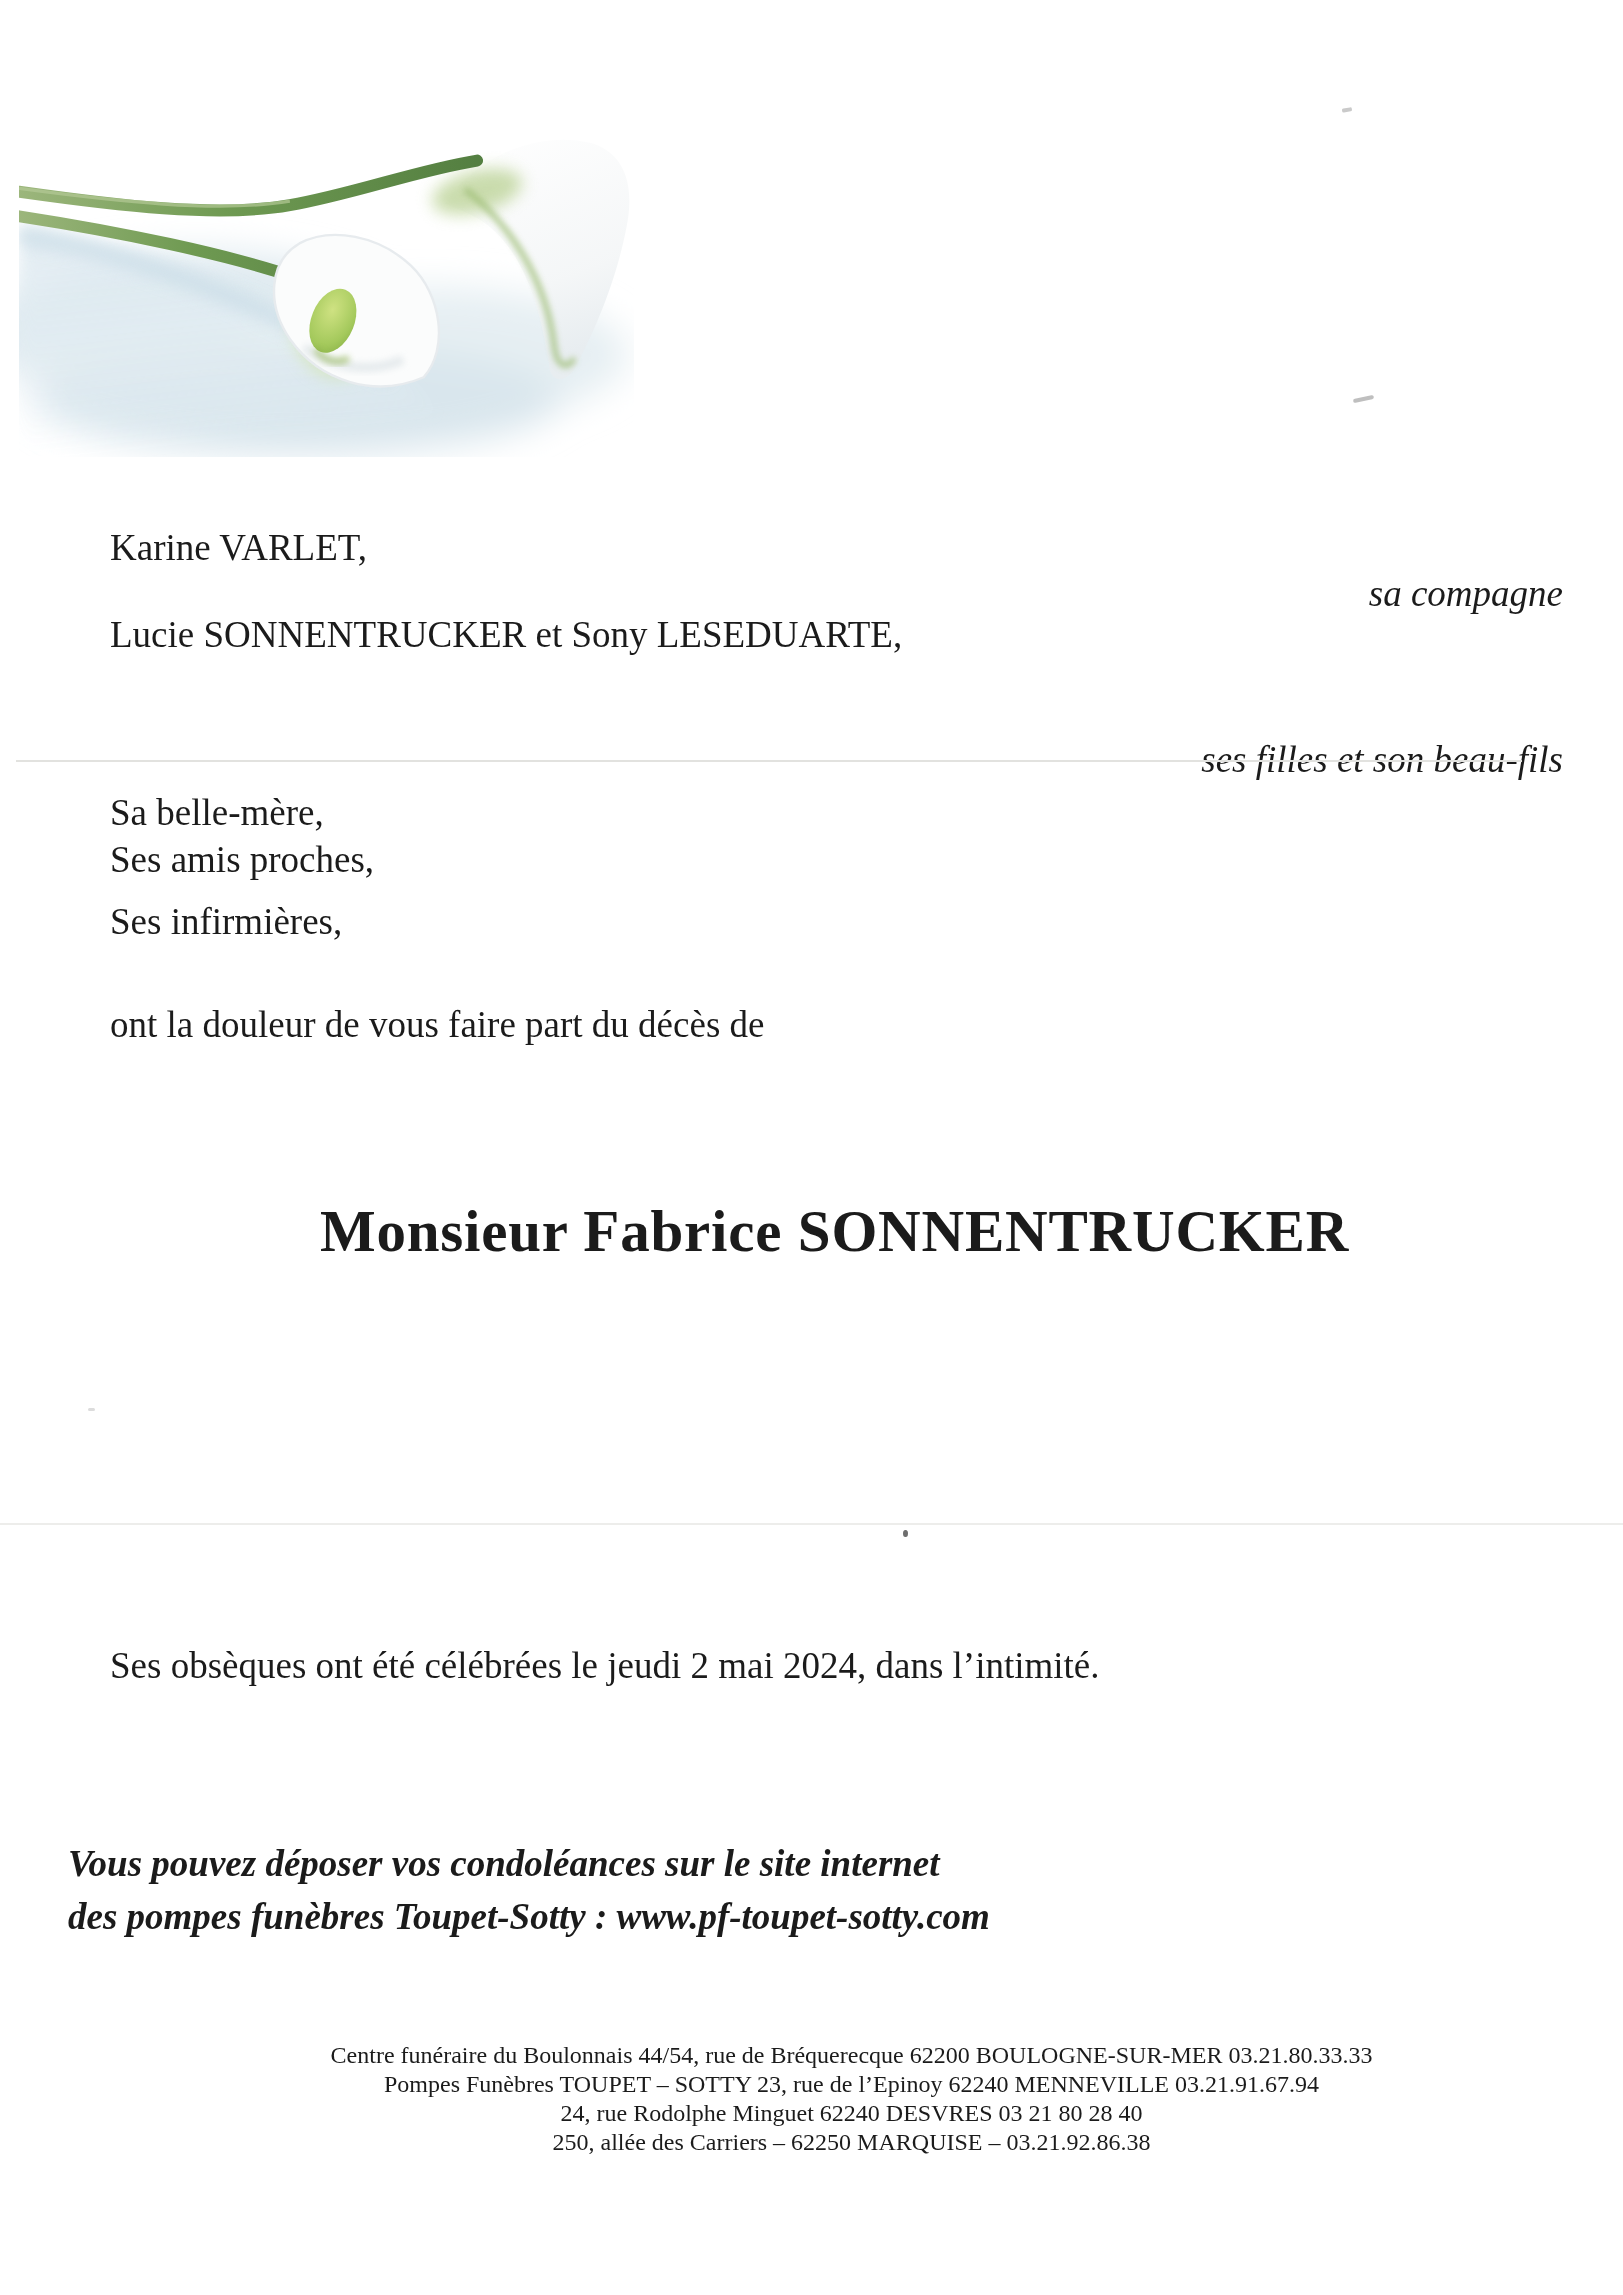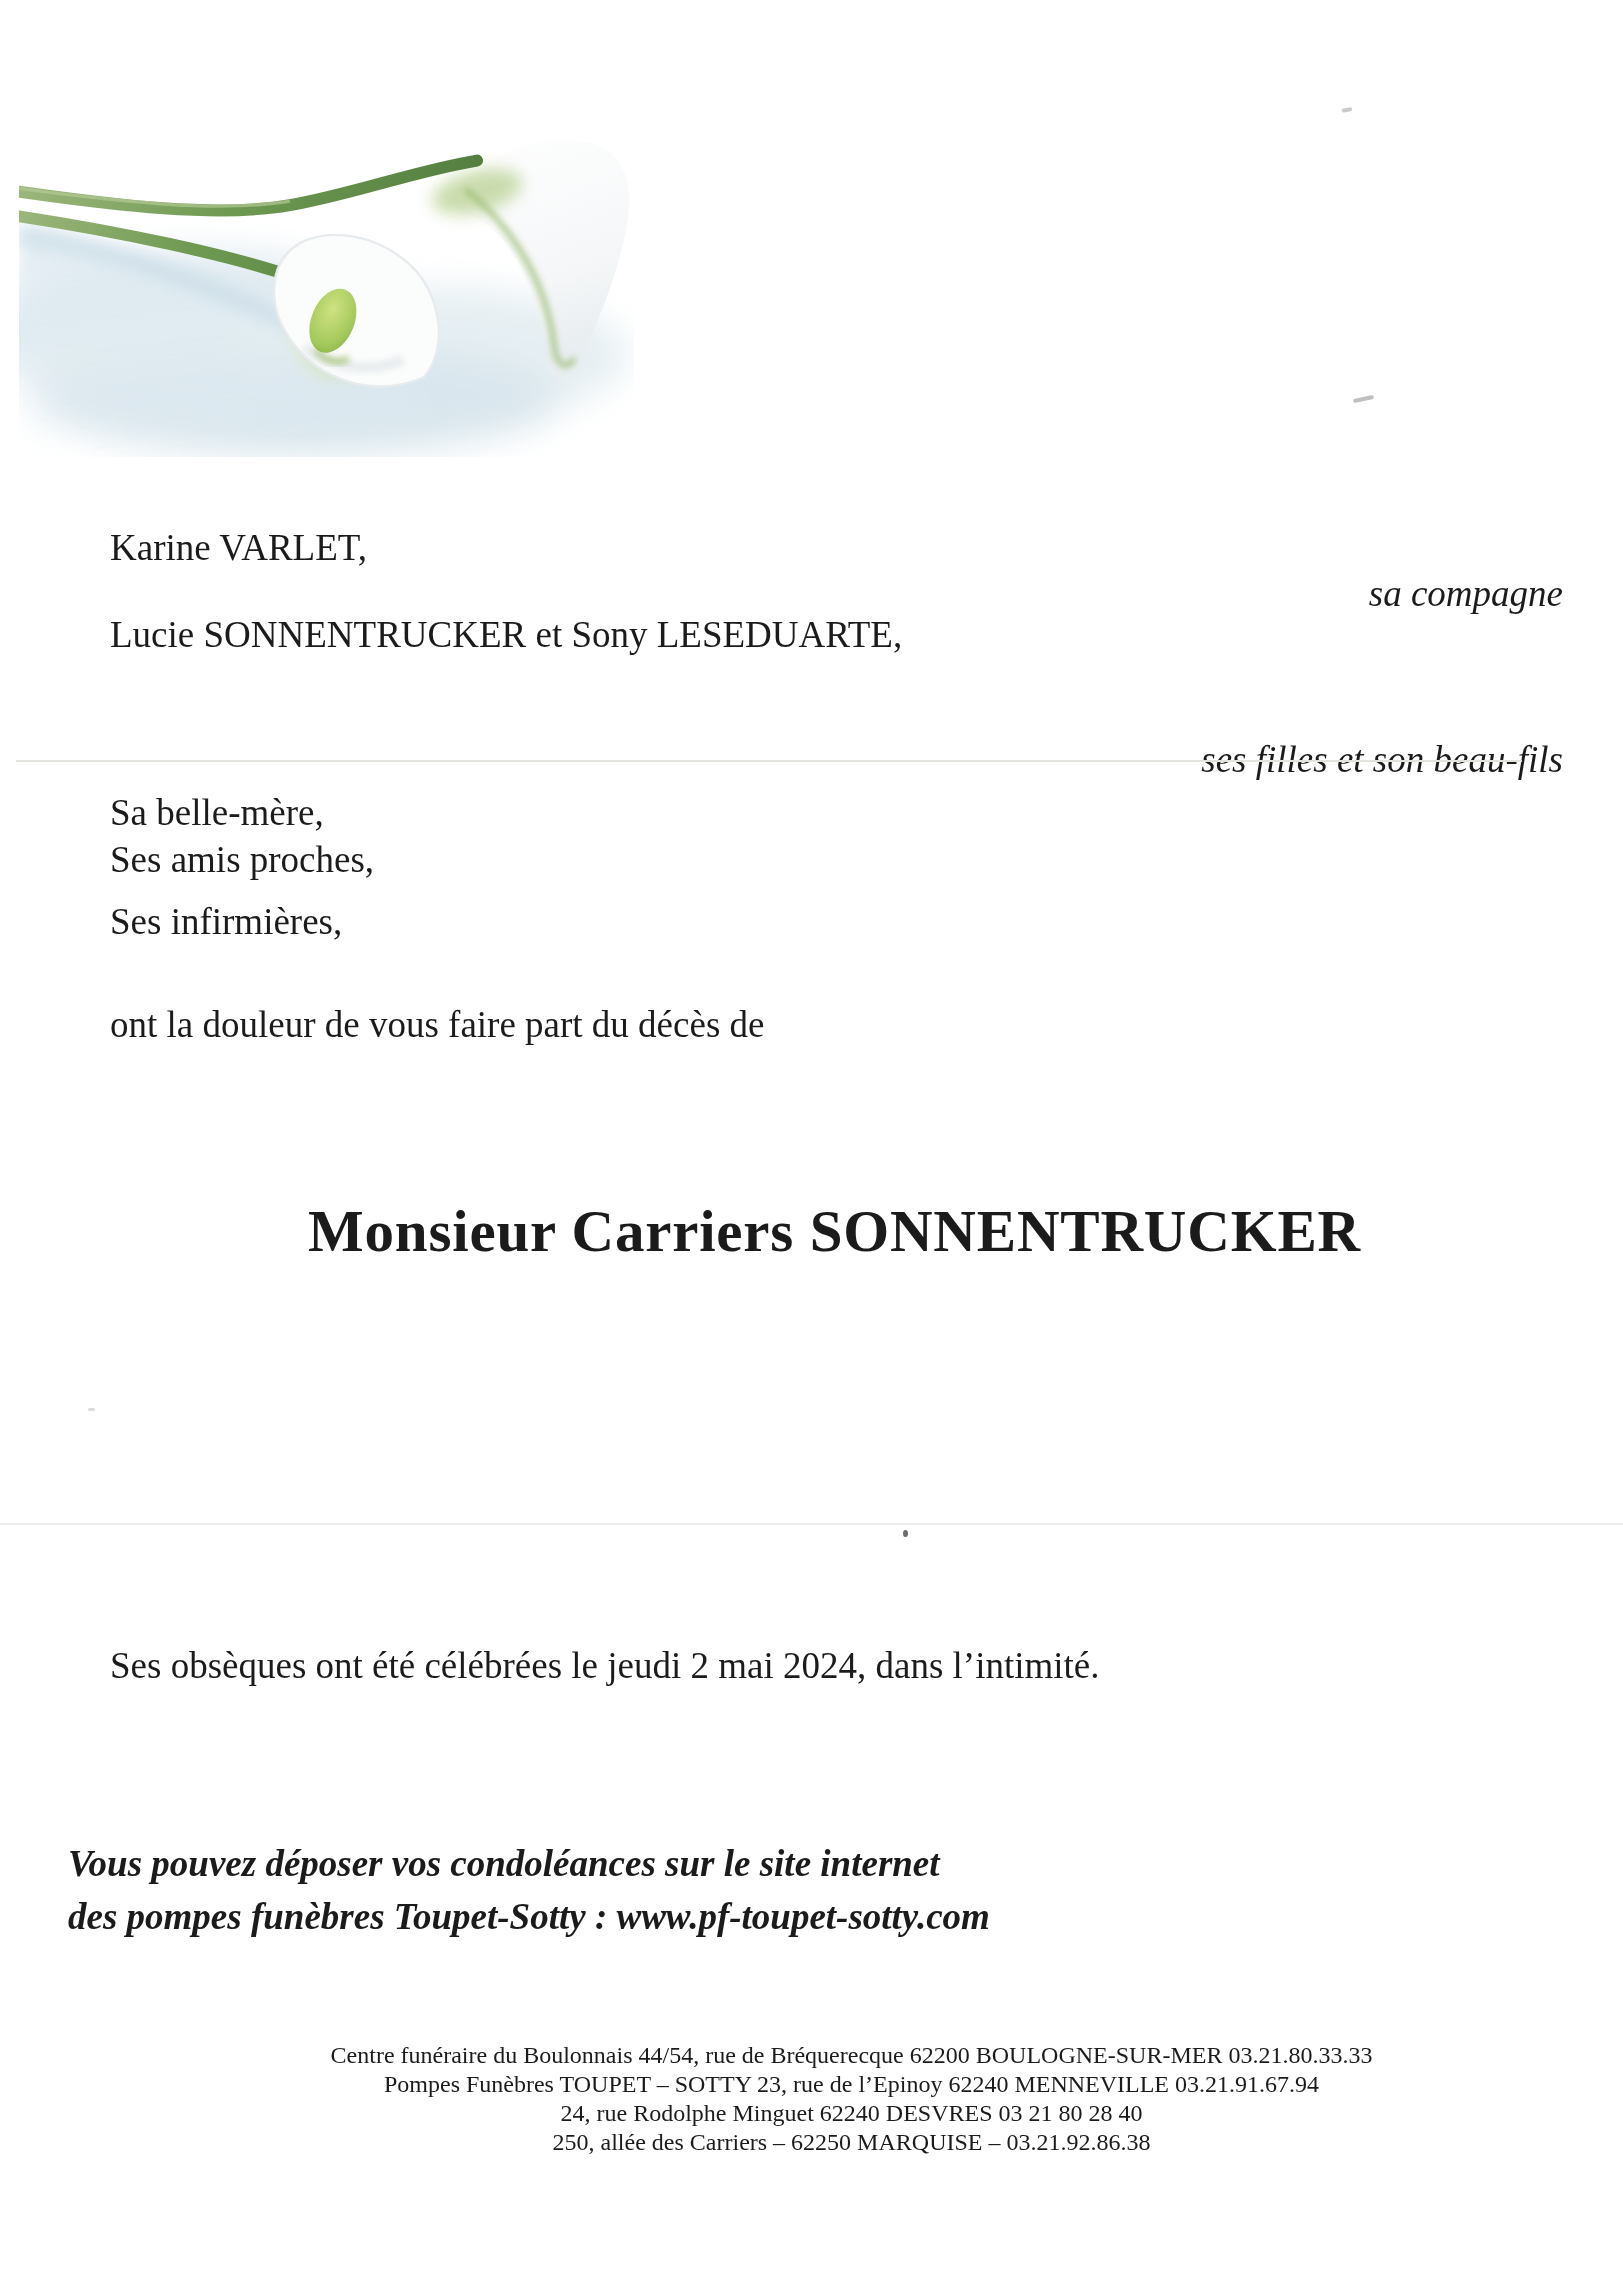--- a/index.html
+++ b/index.html
@@ -117,21 +117,21 @@
   <div class="txt txt-italic right-align" style="top:692px;margin-top:46px;">ses filles et son beau-fils</div>
 
   <hr class="divider divider-1">
 
   <div class="txt left-col" style="top:791px;">Sa belle-mère,</div>
   <div class="txt left-col" style="top:838px;">Ses amis proches,</div>
   <div class="txt left-col" style="top:900px;">Ses infirmières,</div>
 
   <div class="txt left-col" style="top:1003px;">ont la douleur de vous faire part du décès de</div>
 
-  <div class="headline">Monsieur Carriers SONNENTRUCKER</div>
+  <div class="headline">Monsieur Fabrice SONNENTRUCKER</div>
 
 
   <hr class="divider divider-2">
 
   <div class="txt left-col" style="top:1644px;">Ses obsèques ont été célébrées le jeudi 2 mai 2024, dans l’intimité.</div>
 
   <div class="condolences">
     <div>Vous pouvez déposer vos condoléances sur le site internet</div>
     <div>des pompes funèbres Toupet-Sotty : www.pf-toupet-sotty.com</div>
   </div>

